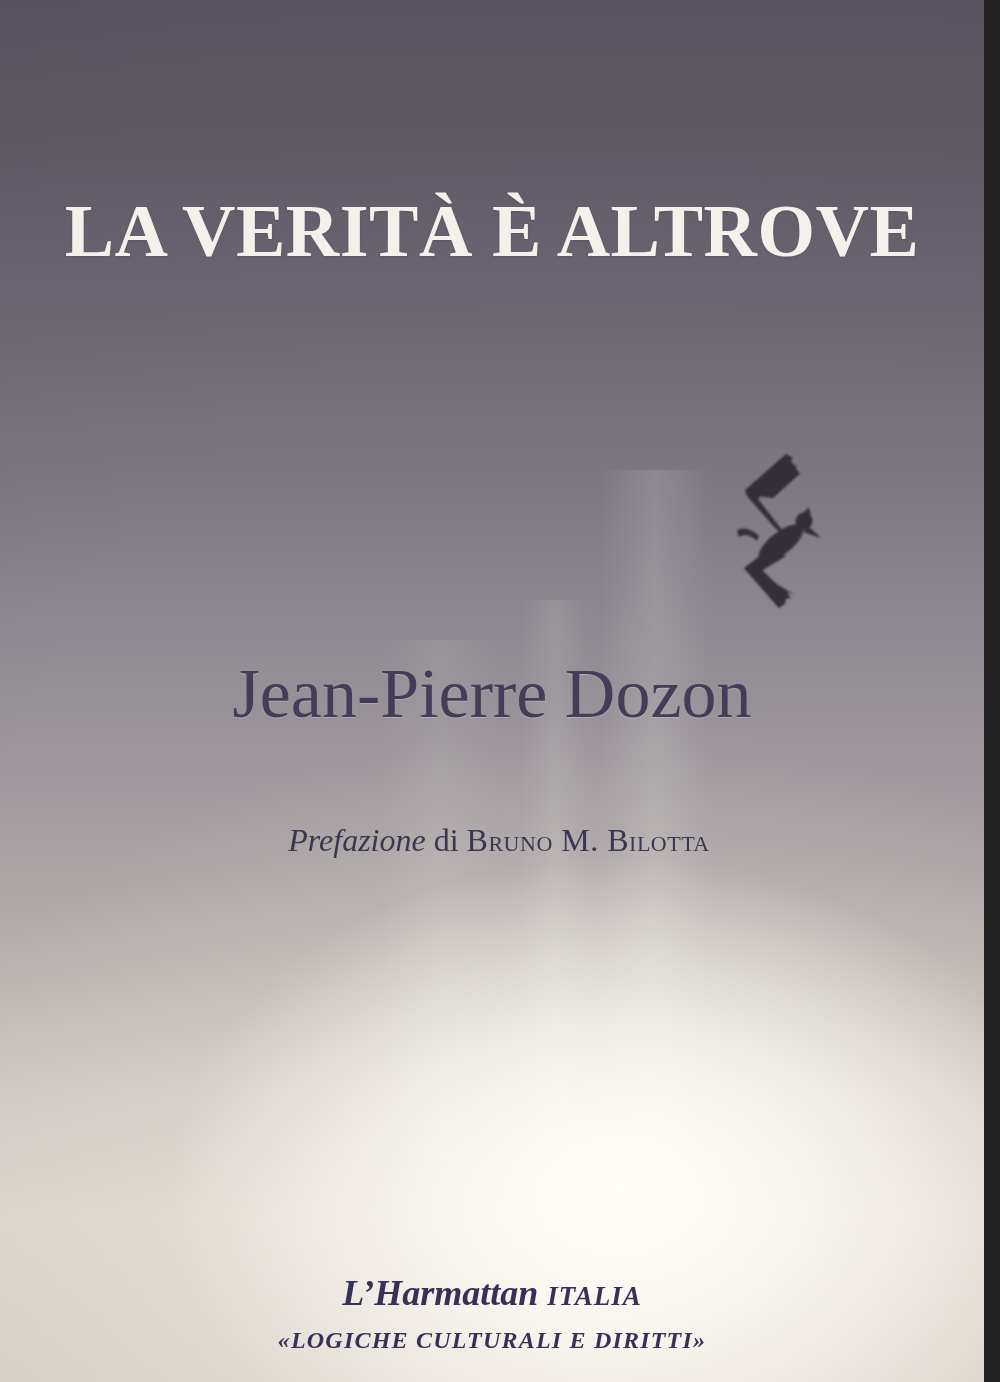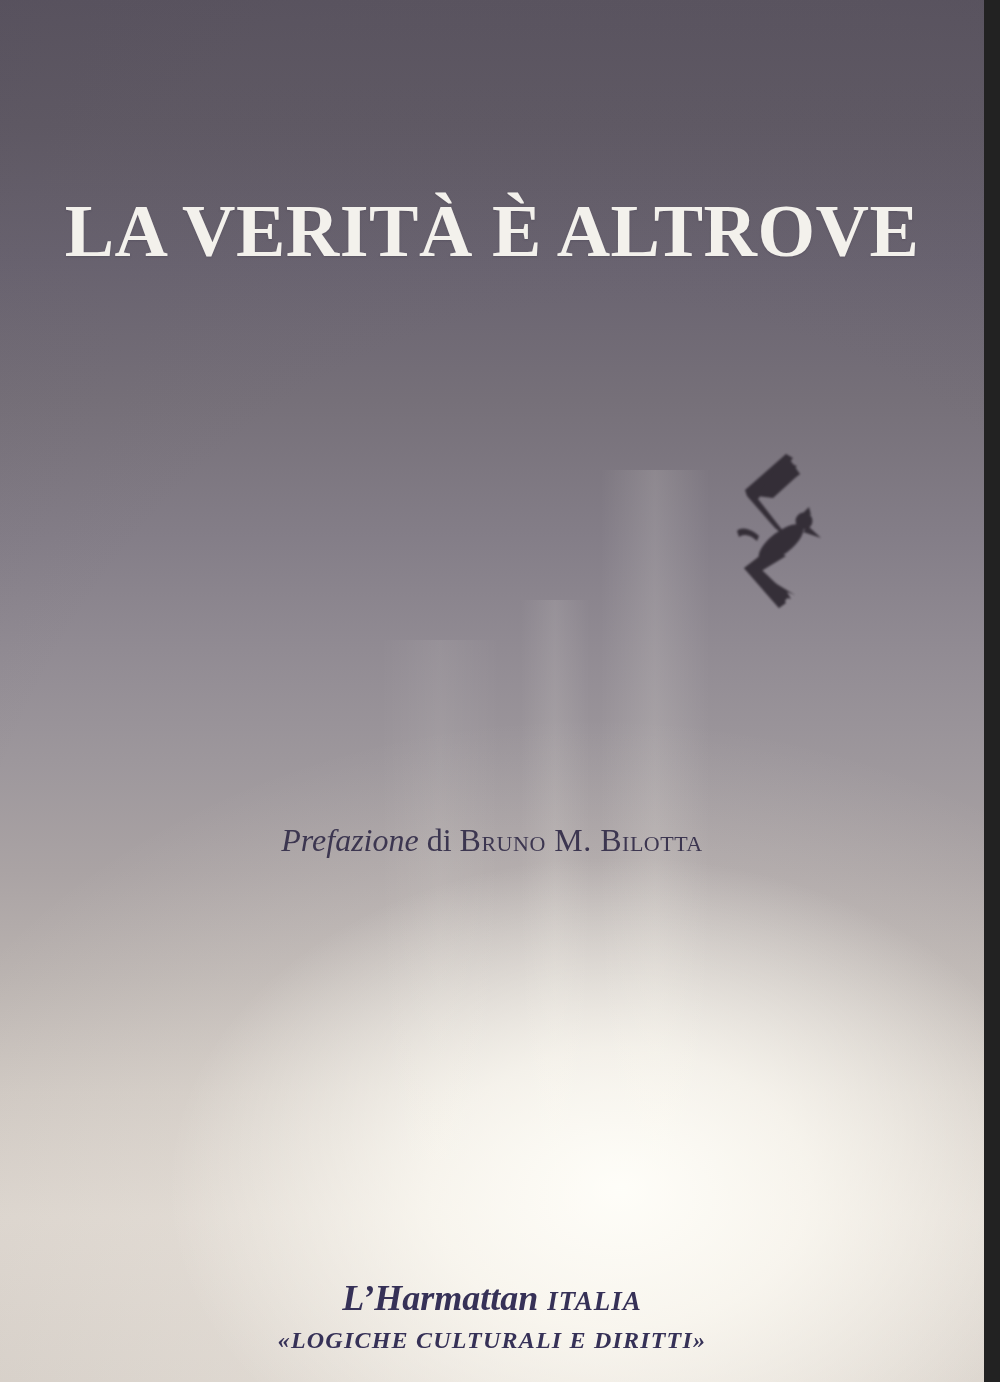--- a/index.html
+++ b/index.html
@@ -91,27 +91,28 @@
     line-height: 80px;
     font-weight: normal;
     color: #433d57;
     text-shadow: 0 1px 0 rgba(255,255,255,0.22);
   }
   .preface {
     top: 822px;
     font-size: 32px;
     line-height: 37px;
     color: #3c3650;
+    padding-left: 7px;
   }
   .preface .preface-label { font-style: italic; }
   .preface .preface-name  { font-variant: small-caps; letter-spacing: 0.5px; }
   .publisher-imprint-line {
     top: 1272px;
     font-size: 36px;
-    line-height: 52px;
+    line-height: 42px;
     font-weight: bold;
     font-style: italic;
     color: #363157;
   }
   .publisher-imprint-line .imprint-suffix {
     font-size: 27px;
     letter-spacing: 1px;
   }
   .publisher-series-line {
     top: 1326px;
@@ -159,20 +160,21 @@
       <path d="M75 76 L88 88 L70 82 Z"></path>
       <path d="M70 63 L76 57 L78 65 Z"></path>
 
       <path d="M26 86 C18 79 9 76 4 81 L6 87 C11 83 18 85 24 91 Z"></path>
 
       <path d="M37 98 L11 118 L46 158 L53 153 L50 147 L58 149 L54 142 L62 145 L27 124 L30 120 L53 106 Z"></path>
       <path d="M11 118 L46 158 L56 146 L30 121 Z"></path>
     </g>
   </svg>
 
+  <div class="textline author">Jean-Pierre Dozon</div>
 
   <div class="textline preface">
     <span class="preface-label">Prefazione</span>
     <span class="preface-connector">di</span>
     <span class="preface-name">Bruno M. Bilotta</span>
   </div>
 
   <div class="textline publisher-imprint-line">
     <span class="imprint">L’Harmattan</span>
     <span class="imprint-suffix">ITALIA</span>

